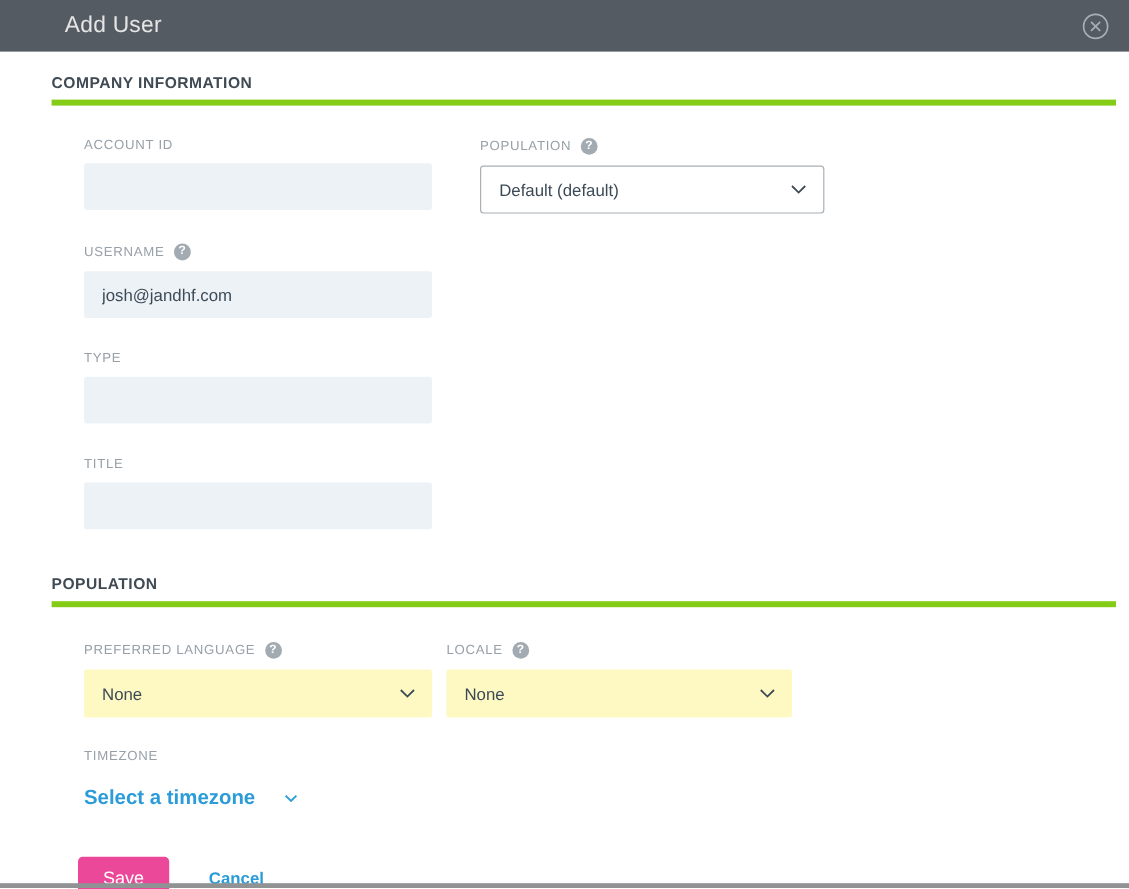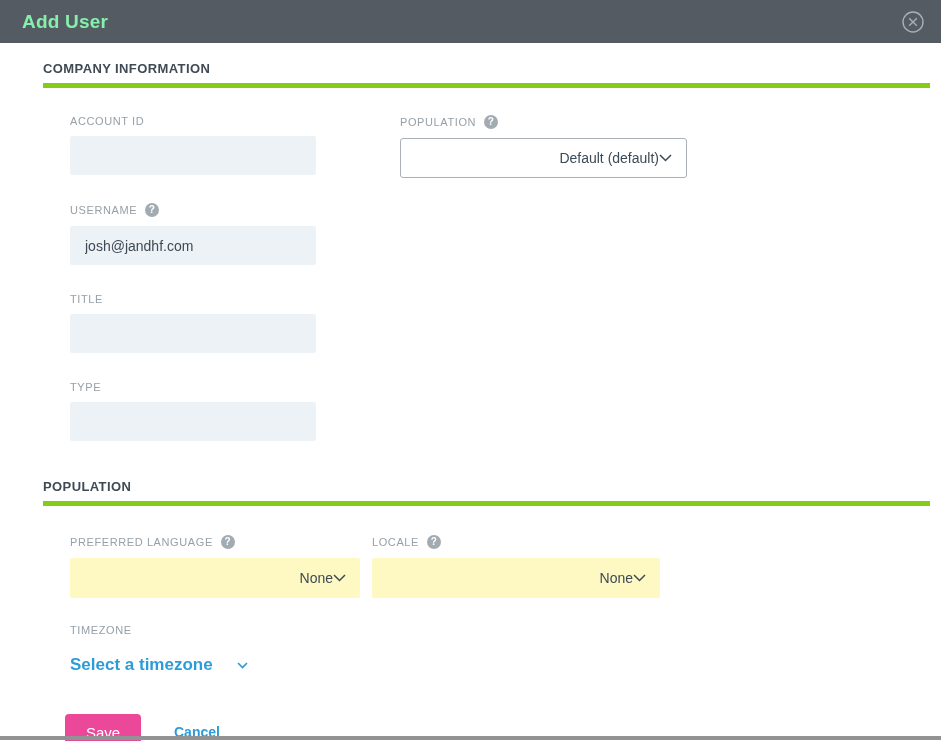--- a/index.html
+++ b/index.html
@@ -14,24 +14,25 @@
 
   
   .titlebar {
     height: 43px;
     background: #545b62;
     display: flex;
     align-items: center;
     padding: 0 14px 0 22px;
   }
   .titlebar h1 {
-    color: #86efac;
+    color: #e5e5e5;
     font-size: 19px;
-    font-weight: 700;
+    font-weight: 400;
     letter-spacing: 0.2px;
+    margin-left: 32px;
   }
   .close-btn {
     margin-left: auto;
     background: transparent;
     border: none;
     cursor: pointer;
     width: 28px;
     height: 28px;
     display: flex;
     align-items: center;
@@ -80,37 +81,37 @@
     font-size: 10px;
     font-weight: 700;
     display: inline-flex;
     align-items: center;
     justify-content: center;
     line-height: 1;
     cursor: pointer;
   }
 
   .text-input {
-    width: 246px;
+    width: 290px;
     height: 39px;
     border: none;
     background: #edf2f6;
     border-radius: 2px;
     font-family: "Liberation Sans", sans-serif;
     font-size: 14px;
     color: #3c4a56;
     padding: 17px 15px;
     outline: none;
   }
 
   .dropdown {
     height: 40px;
     display: flex;
     align-items: center;
-    justify-content: flex-end;
+    justify-content: space-between;
     padding: 0 14px 0 15px;
     font-size: 14px;
     color: #3c4a56;
     cursor: pointer;
     border-radius: 3px;
   }
   .dropdown.bordered {
     background: #ffffff;
     border: 1px solid #aab0b6;
   }
@@ -206,28 +207,28 @@
         <div class="field">
           <div class="flabel">
             <span>USERNAME</span>
             <span class="help-icon">?</span>
           </div>
           <input class="text-input" type="text" value="josh@jandhf.com" style="">
         </div>
 
         <div class="field">
           <div class="flabel">
+            <span>TYPE</span>
+          </div>
+          <input class="text-input" type="text" value="" style="">
+        </div>
+
+        <div class="field">
+          <div class="flabel">
             <span>TITLE</span>
-          </div>
-          <input class="text-input" type="text" value="" style="">
-        </div>
-
-        <div class="field">
-          <div class="flabel">
-            <span>TYPE</span>
           </div>
           <input class="text-input" type="text" value="" style="">
         </div>
 
       </div>
 
       <div class="col-right">
         <div class="field">
           <div class="flabel">
             <span>POPULATION</span>

